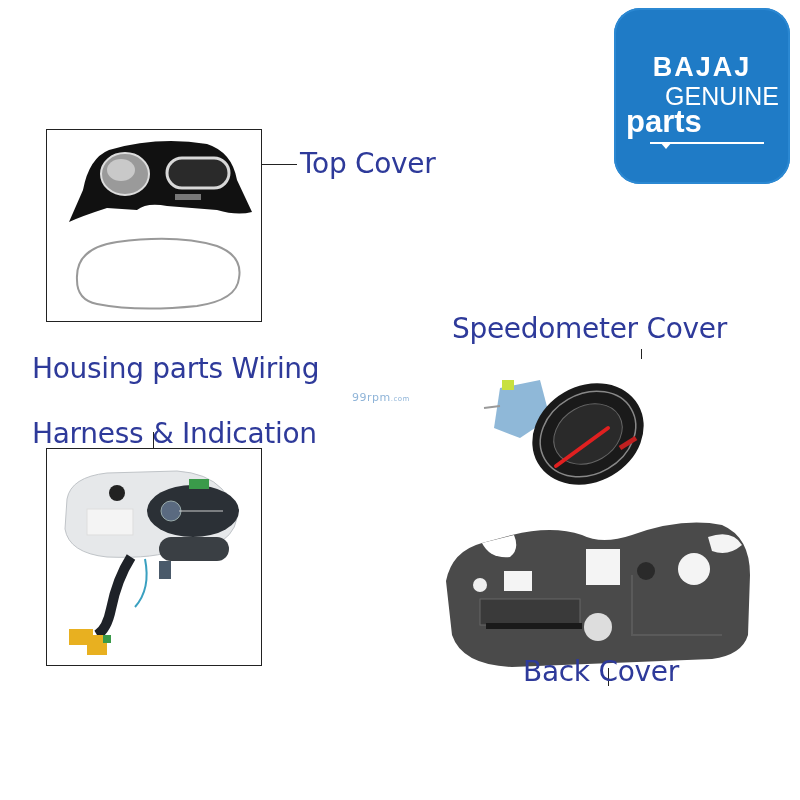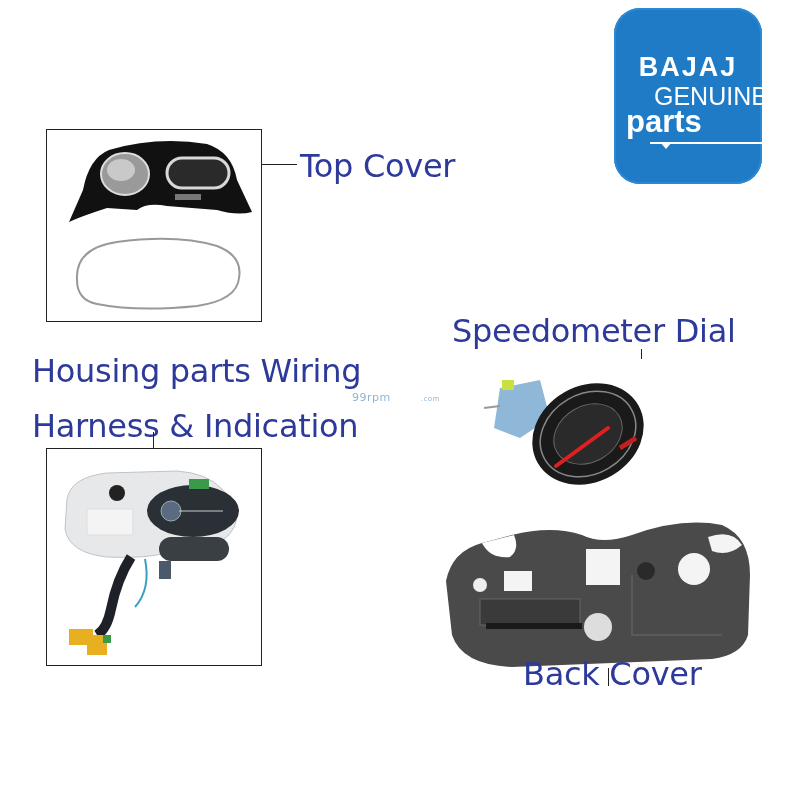--- a/index.html
+++ b/index.html
@@ -2,33 +2,33 @@
 <html><head>
   <meta charset="utf-8">
   <style>
     html, body { margin: 0; padding: 0; }
     body {
       width: 800px; height: 800px; position: relative; overflow: hidden;
       background: #ffffff;
       font-family: "DejaVu Sans", sans-serif;
     }
     .label {
-      position: absolute; color: #2e3a9a; font-size: 32px; line-height: 1.15;
+      position: absolute; color: #2e3a9a; font-size: 28px; line-height: 1.15;
       font-family: "DejaVu Sans", sans-serif; letter-spacing: -0.3px;
       white-space: nowrap;
       text-align: center;
     }
     .box {
       position: absolute; border: 1px solid #222; background: #fff; overflow: hidden;
     }
     .line { position: absolute; background: #222; }
 
     
     .logo {
-      position: absolute; left: 614px; top: 8px; width: 148px; height: 176px;
+      position: absolute; left: 614px; top: 8px; width: 176px; height: 176px;
       background: #1f7bc6; border-radius: 26px;
       box-shadow: inset 0 0 0 2px #2b88d2;
     }
     .logo .brand {
       position: absolute; left: 0; right: 0; top: 44px; text-align: center;
       color: #fff; font-family: "Liberation Sans", sans-serif; font-weight: bold;
       font-size: 27px; letter-spacing: 2px;
     }
     .logo .genuine {
       position: absolute; left: 0; right: 0; top: 74px; text-align: center;
@@ -47,21 +47,21 @@
     .logo .arrow {
       position: absolute; left: 46px; top: 134px; width: 0; height: 0;
       border-left: 6px solid transparent; border-right: 6px solid transparent;
       border-top: 7px solid #fff;
     }
 
     .watermark {
       position: absolute; left: 352px; top: 391px; color: #8fb4d8;
       font-family: "DejaVu Sans", sans-serif; font-size: 11px; letter-spacing: 0.5px;
     }
-    .watermark small { font-size: 7px; margin-left: 30px; }
+    .watermark small { font-size: 7px; }
   </style>
 </head>
 <body>
 
 <div class="logo">
   <div class="brand">BAJAJ</div>
   <div class="genuine">GENUINE</div>
   <div class="parts">parts</div>
   <div class="underline"></div>
   <div class="arrow"></div>
@@ -74,21 +74,21 @@
     <ellipse cx="74" cy="40" rx="14" ry="11" fill="#c9c9c9"></ellipse>
     <rect x="120" y="28" width="62" height="30" rx="15" fill="#2a2a2a" stroke="#d8d8d8" stroke-width="3"></rect>
     <rect x="128" y="64" width="26" height="6" fill="#777"></rect>
     <path d="M30 150 Q28 118 70 112 Q130 104 170 116 Q196 126 192 148 Q190 170 150 176 Q90 182 50 174 Q30 170 30 150 Z" fill="none" stroke="#999" stroke-width="2"></path>
   </svg>
 </div>
 <div class="line" style="left:261px; top:164px; width:36px; height:1px;"></div>
 <div class="label" style="left:300px; top:148px;">Top Cover</div>
 
 <div class="label" style="left:32px; top:353px;">Housing parts Wiring</div>
-<div class="label" style="left:32px; top:408px;">Harness &amp; Indication</div>
+<div class="label" style="left:32px; top:418px;">Harness &amp; Indication</div>
 <div class="watermark"><span>99rpm</span><small>.com</small></div>
 <div class="line" style="left:153px; top:432px; width:1px; height:16px;"></div>
 <div class="box" style="left:46px; top:448px; width:214px; height:216px;">
   <svg width="214" height="216" viewBox="0 0 214 216">
     <path d="M20 50 Q24 28 60 24 L130 22 Q160 24 175 40 L190 60 Q192 80 175 92 L130 100 Q110 110 60 108 Q22 104 18 80 Z" fill="#e6e8ea" stroke="#c0c4c8"></path>
     <ellipse cx="146" cy="62" rx="46" ry="26" fill="#2b3036"></ellipse>
     <rect x="112" y="88" width="70" height="24" rx="12" fill="#3a3f44"></rect>
     <circle cx="124" cy="62" r="10" fill="#5a6a80" stroke="#9aa" stroke-width="1"></circle>
     <line x1="132" y1="62" x2="176" y2="62" stroke="#ccc" stroke-width="1"></line>
     <rect x="142" y="30" width="20" height="10" fill="#3a9a4a"></rect>
@@ -96,21 +96,21 @@
     <rect x="40" y="60" width="46" height="26" fill="#f4f4f4" stroke="#ddd"></rect>
     <path d="M84 108 Q70 130 64 160 Q60 180 50 186" stroke="#1e2228" stroke-width="10" fill="none"></path>
     <path d="M98 110 Q104 140 88 158" stroke="#3aa0c0" stroke-width="2" fill="none"></path>
     <rect x="112" y="112" width="12" height="18" fill="#4a5a6a"></rect>
     <rect x="22" y="180" width="24" height="16" fill="#e8b020"></rect>
     <rect x="40" y="186" width="20" height="20" fill="#e8b020"></rect>
     <rect x="56" y="186" width="8" height="8" fill="#3a9a4a"></rect>
   </svg>
 </div>
 
-<div class="label" style="left:452px; top:313px;">Speedometer Dial</div>
+<div class="label" style="left:452px; top:313px;">Speedometer Cover</div>
 <div class="line" style="left:641px; top:349px; width:1px; height:10px;"></div>
 <svg style="position:absolute; left:480px; top:358px;" width="180" height="140" viewBox="0 0 180 140">
   <path d="M20 30 L60 22 L70 60 L40 80 L14 70 Z" fill="#8fb8d8"></path>
   <rect x="22" y="22" width="12" height="10" fill="#c8e040"></rect>
   <line x1="4" y1="50" x2="20" y2="48" stroke="#999" stroke-width="2"></line>
   <ellipse cx="108" cy="76" rx="58" ry="48" transform="rotate(-30 108 76)" fill="#1a1a1a"></ellipse>
   <ellipse cx="108" cy="76" rx="50" ry="40" transform="rotate(-30 108 76)" fill="none" stroke="#888" stroke-width="1.5"></ellipse>
   <ellipse cx="108" cy="76" rx="36" ry="28" transform="rotate(-30 108 76)" fill="#2a2a2a" stroke="#666"></ellipse>
   <line x1="76" y1="108" x2="128" y2="70" stroke="#e02020" stroke-width="4" stroke-linecap="round"></line>
   <path d="M140 90 L156 80" stroke="#c02020" stroke-width="5"></path>

